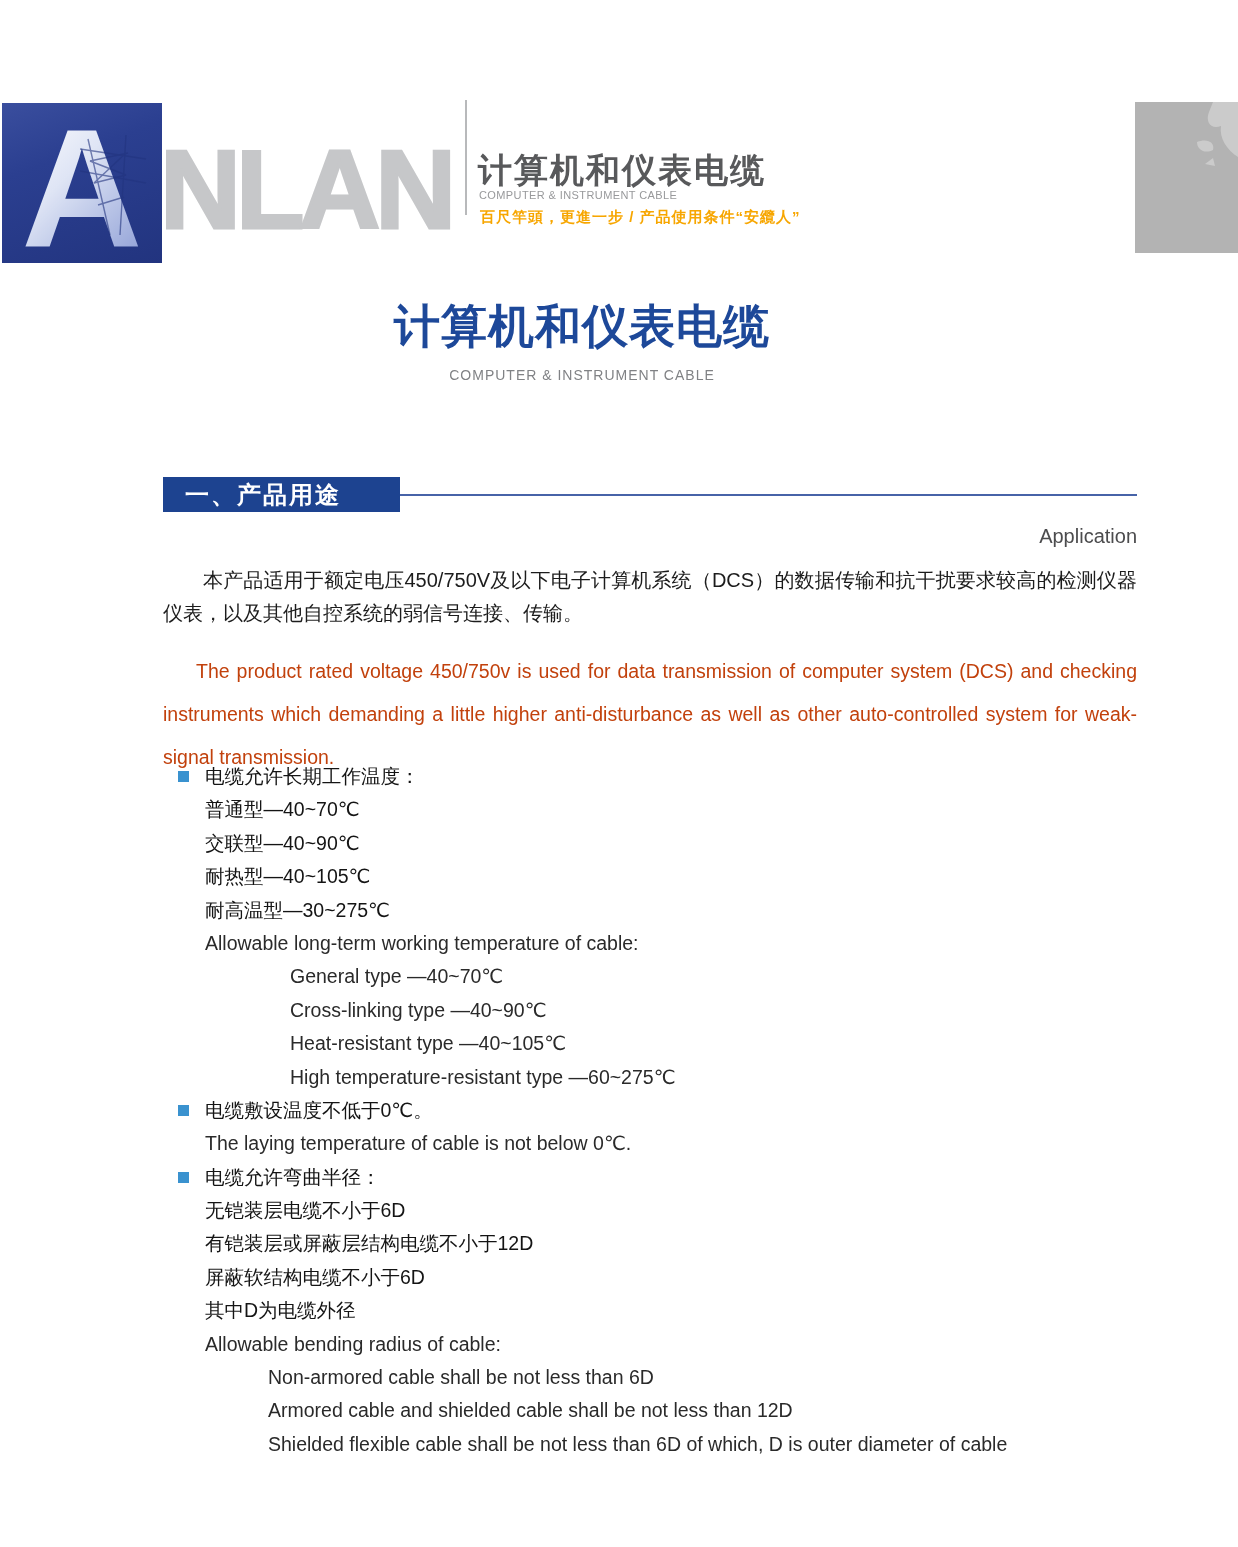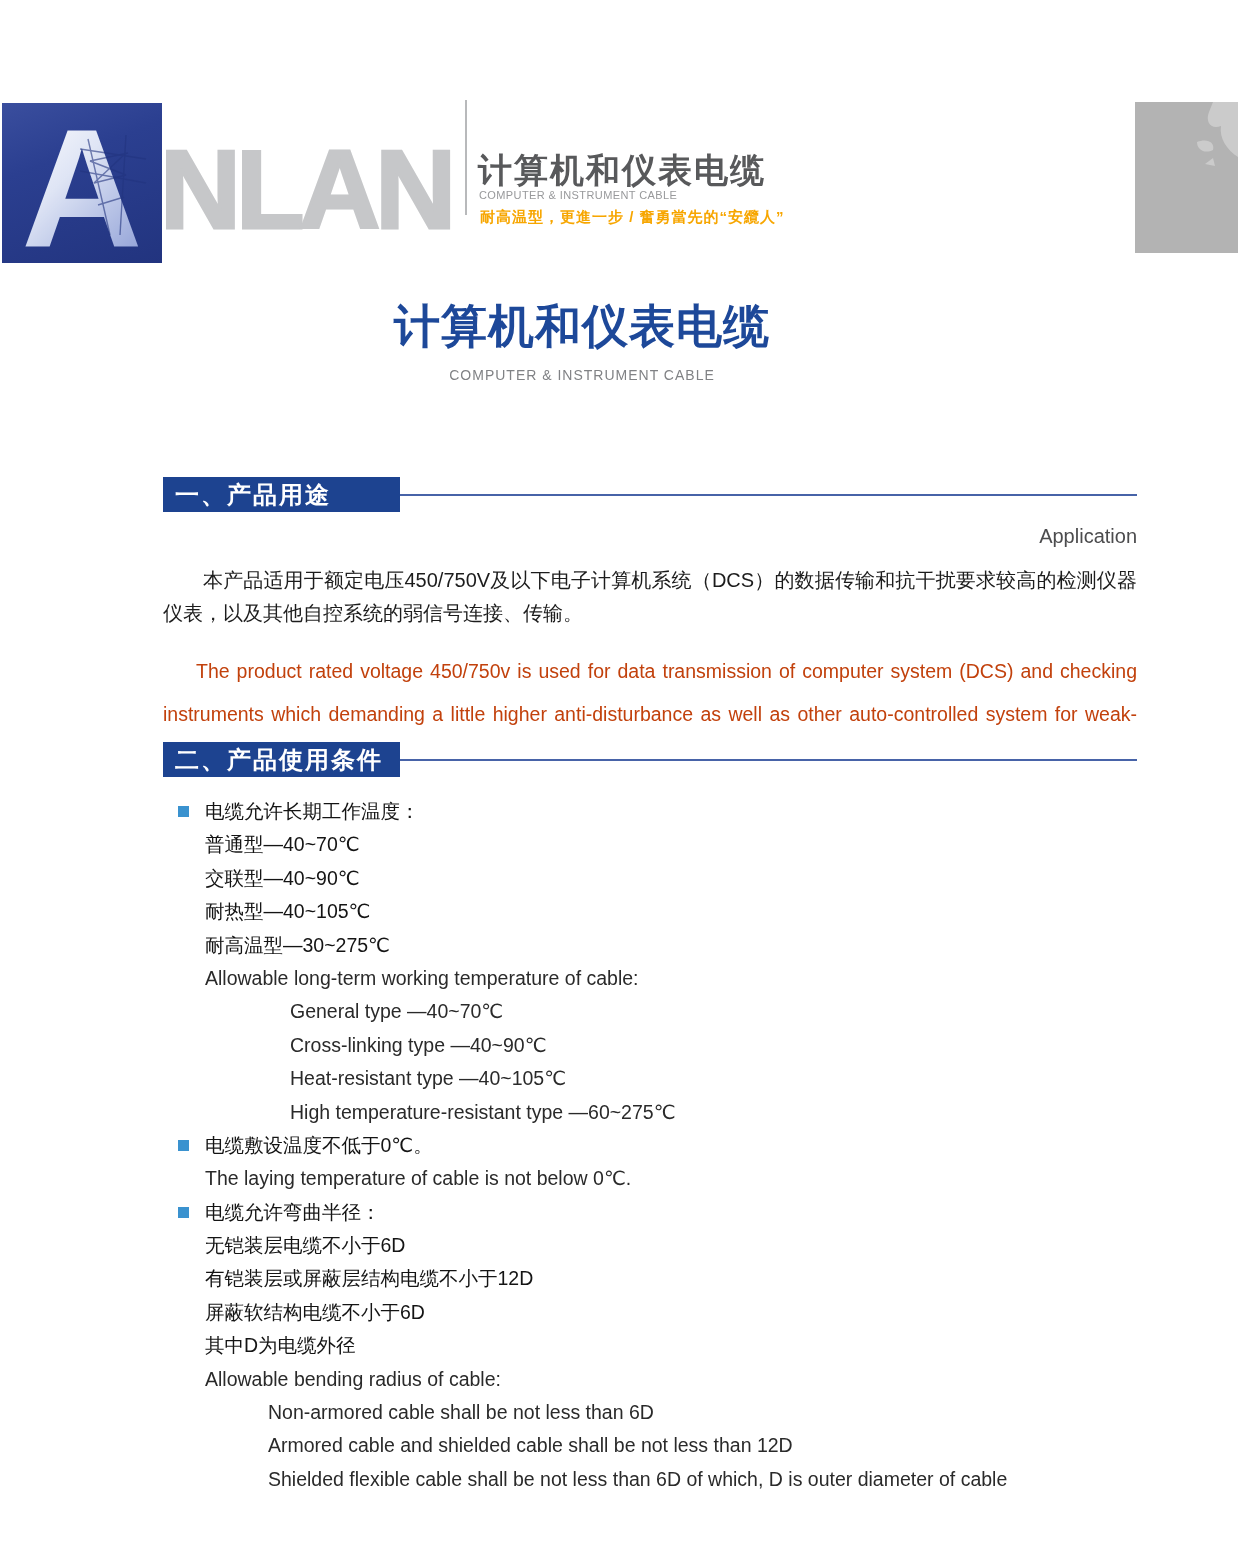--- a/index.html
+++ b/index.html
@@ -41,21 +41,21 @@
   .main-title-en { margin-top:9px; font-size:14px; color:#808285; letter-spacing:1px; }
 
   
   .content { position:absolute; left:163px; top:477px; width:974px; color:#222; }
   .sec { position:absolute; left:0; width:974px; }
   .sec1 { top:0; }
   .sec2 { top:265px; }
 
   .sec-head { display:flex; align-items:center; height:35px; }
   .sec-head .bar {
-    width:237px; height:35px; box-sizing:border-box; padding-left:12px;
+    width:237px; height:35px; box-sizing:border-box; padding-left:22px;
     background:#1d4390; color:#ffffff; font-size:24px; font-weight:700; letter-spacing:2px;
     display:flex; align-items:center; flex:none;
   }
   .sec-head .rule { flex:1; height:2px; background:#4763a8; }
 
   .sub-label { margin:9px 0 0 42px; font-size:20px; line-height:30px; color:#4c4c4e;text-align:right; }
 
   .para-cn {
     margin-top:13px; font-size:20px; line-height:33px; color:#1c1c1c;
     text-indent:2em; text-align:justify;
@@ -96,21 +96,21 @@
         <line x1="0" y1="18" x2="66" y2="28"></line>
         <line x1="0" y1="40" x2="66" y2="52"></line>
       </g>
     </svg>
   </div>
   <div class="logo-rest">NLAN</div>
 
   <div class="hdr-divider"></div>
   <div class="hdr-title-cn">计算机和仪表电缆</div>
   <div class="hdr-title-en">COMPUTER &amp; INSTRUMENT CABLE</div>
-  <div class="hdr-slogan">耐高温型，更進一步 / 奮勇當先的“安纜人”</div>
+  <div class="hdr-slogan">百尺竿頭，更進一步 / 产品使用条件“安纜人”</div>
 
   <div class="corner-box">
     <svg width="103" height="151" viewBox="0 0 103 151">
       <g fill="#cbcbcb">
         <path d="M78,0 L103,0 L103,55 C92,48 84,36 86,24 C76,28 70,20 74,10 Z"></path>
         <path d="M62,40 C72,36 80,40 78,48 C70,52 62,48 62,40 Z"></path>
         <path d="M70,62 L78,56 L80,64 Z"></path>
       </g>
     </svg>
   </div>
@@ -126,24 +126,20 @@
       <div class="sec-head">
         <div class="bar">一、产品用途</div>
         <div class="rule"></div>
       </div>
       <div class="sub-label">Application</div>
       <p class="para-cn">本产品适用于额定电压450/750V及以下电子计算机系统（DCS）的数据传输和抗干扰要求较高的检测仪器仪表，以及其他自控系统的弱信号连接、传输。</p>
       <p class="para-en">The product rated voltage 450/750v is used for data transmission of computer system (DCS) and checking instruments which demanding a little higher anti-disturbance as well as other auto-controlled system for weak-signal transmission.</p>
     </div>
 
     <div class="sec sec2">
-      <div class="sec-head">
-        <div class="bar">二、产品使用条件</div>
-        <div class="rule"></div>
-      </div>
 
       <div class="list">
 
         <div class="row cn ind-1">
           <span class="sq"></span>
           <span>电缆允许长期工作温度：</span>
         </div>
         <div class="row cn ind-1">普通型—40~70℃</div>
         <div class="row cn ind-1">交联型—40~90℃</div>
         <div class="row cn ind-1">耐热型—40~105℃</div>

